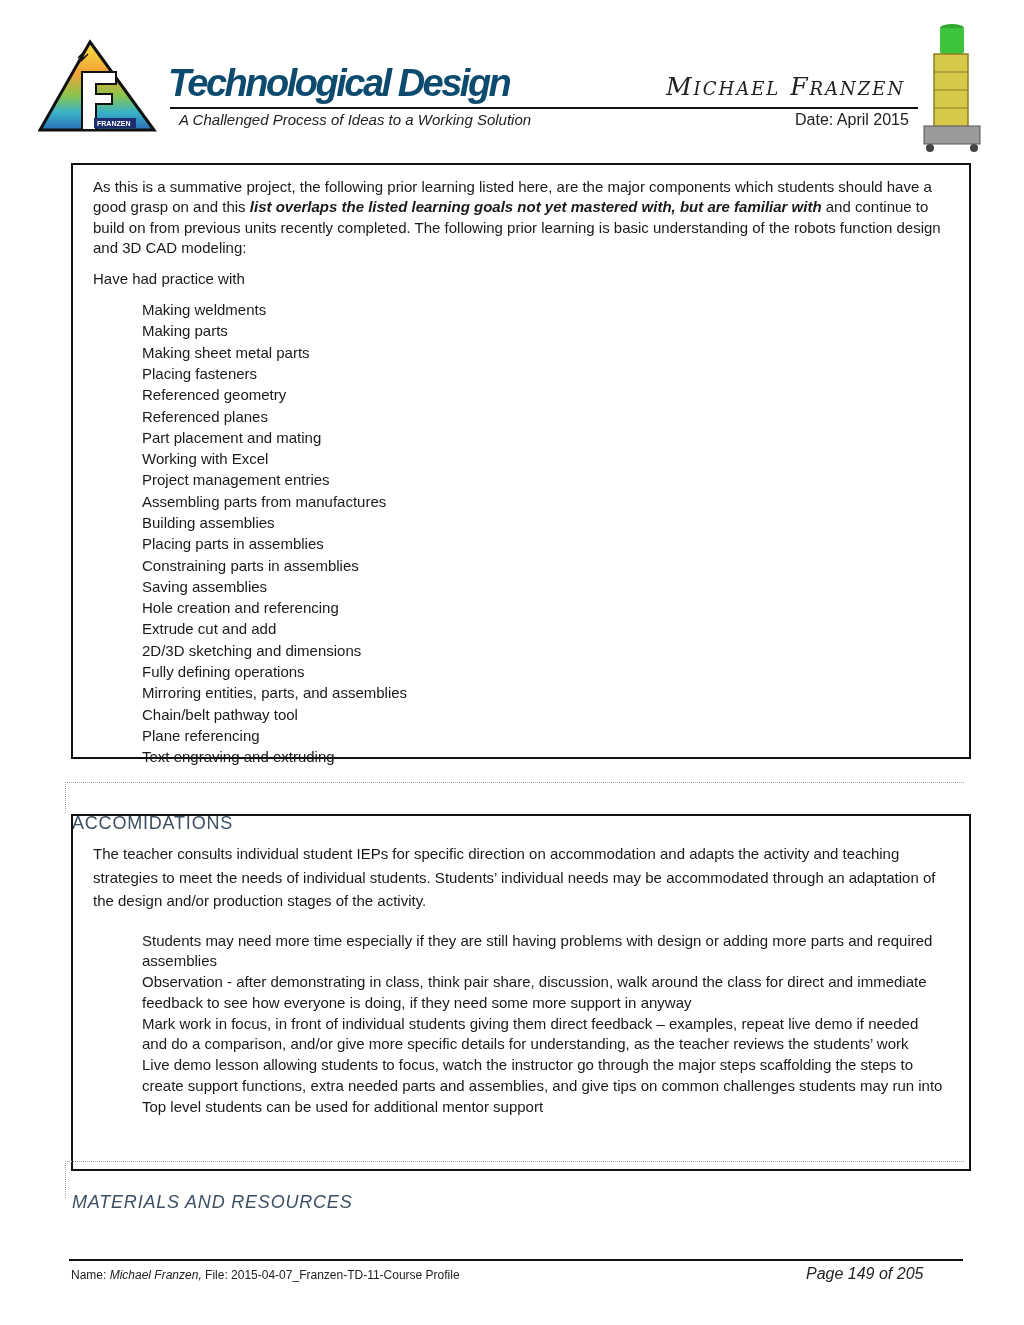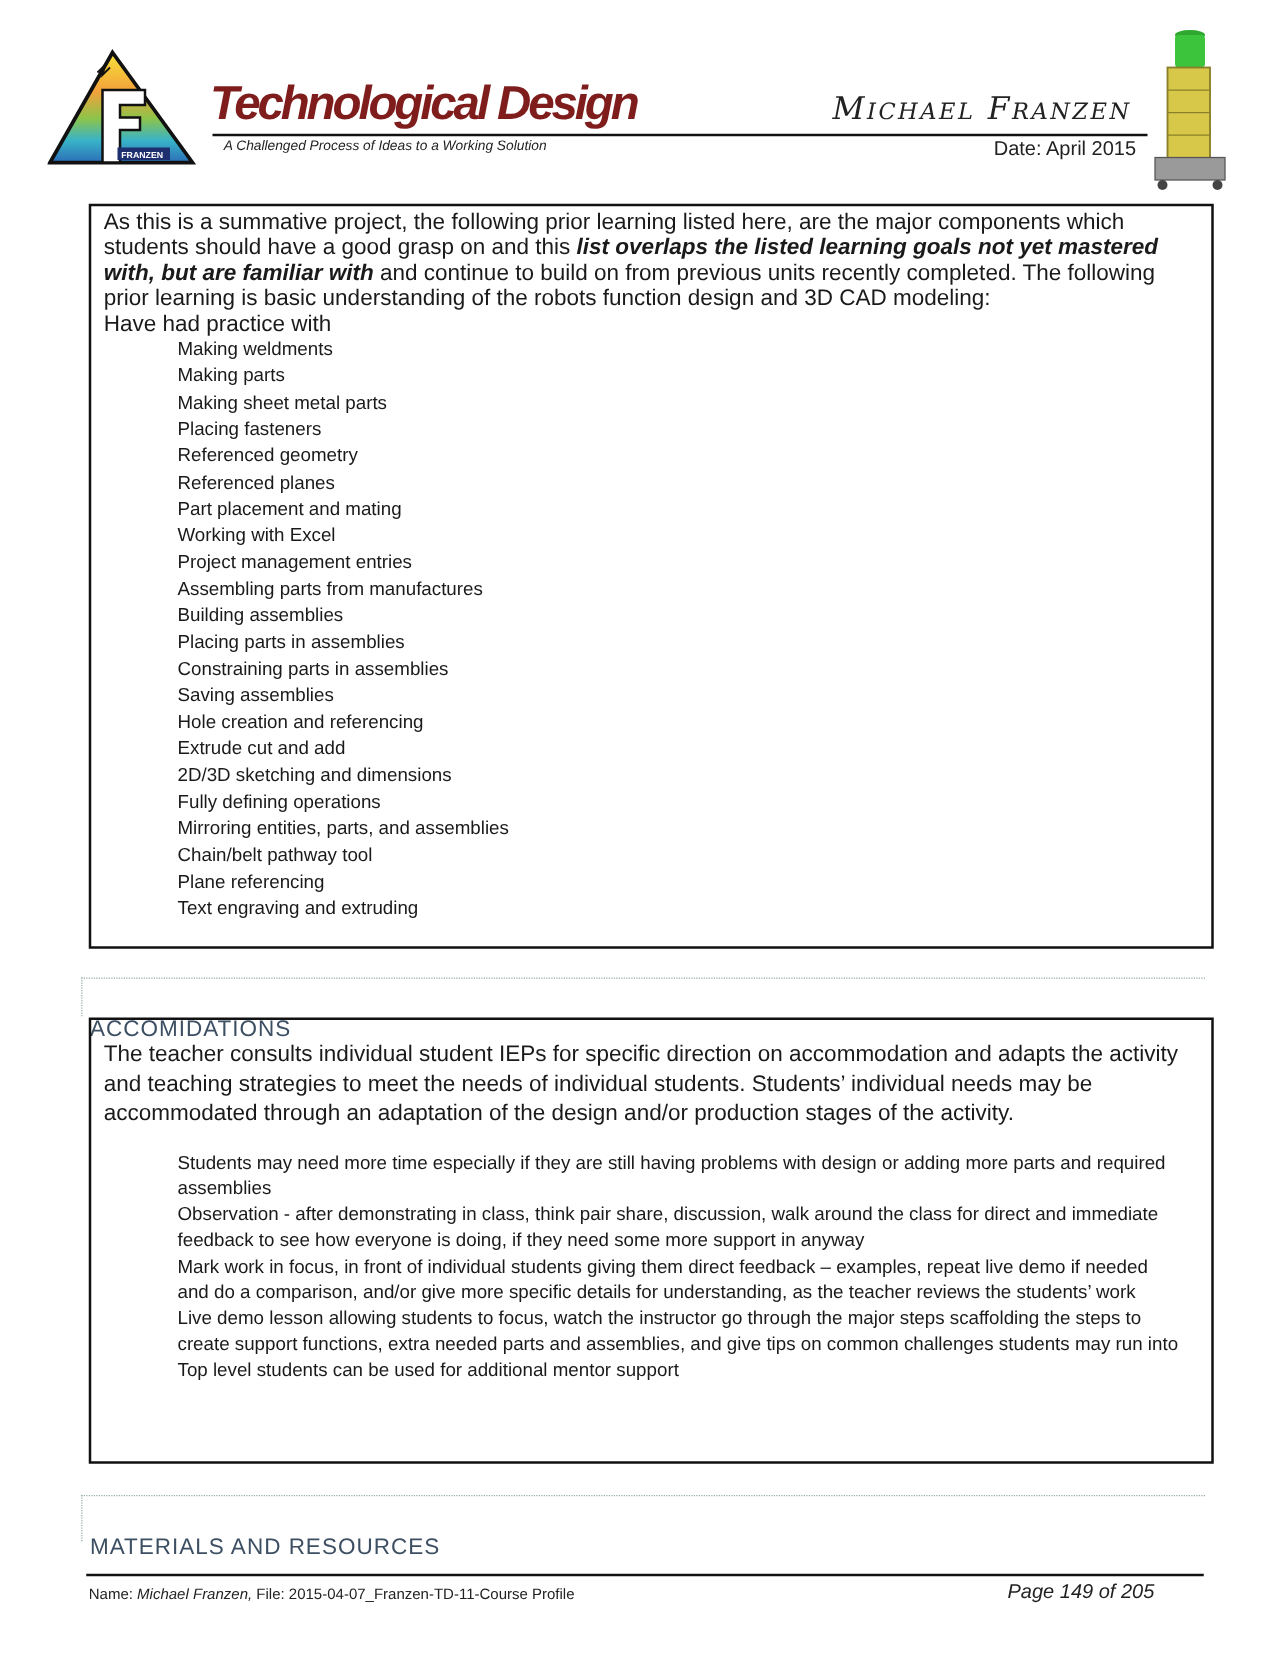--- a/index.html
+++ b/index.html
@@ -2,45 +2,45 @@
 <html><head>
   <meta charset="utf-8">
   <style>
     html, body { margin: 0; padding: 0; background: #ffffff; }
     body { width: 1024px; height: 1325px; position: relative; overflow: hidden;
            font-family: "Liberation Sans", sans-serif; color: #1a1a1a; }
 
     
     .logo { position: absolute; left: 38px; top: 38px; width: 120px; height: 98px; }
     .title { position: absolute; left: 168px; top: 62px; font-family: "Liberation Sans", sans-serif;
-             font-weight: bold; font-style: italic; font-size: 38px; letter-spacing: -2.5px; color: #7f1d1d; }
+             font-weight: bold; font-style: italic; font-size: 38px; letter-spacing: -2.5px; color: #0c4a6e; }
     .header-rule { position: absolute; left: 170px; top: 107px; width: 748px; height: 2px; background: #111; }
-    .subtitle { position: absolute; left: 179px; top: 111px; font-style: italic; font-size: 11px; color: #222; }
+    .subtitle { position: absolute; left: 179px; top: 111px; font-style: italic; font-size: 15px; color: #222; }
     .author { position: absolute; left: 666px; top: 72px; font-family: "DejaVu Serif", serif; font-style: italic;
               font-size: 25px; letter-spacing: 2px; color: #222; font-variant: small-caps; }
     .date { position: absolute; left: 795px; top: 111px; font-size: 16px; color: #222; }
     .robot { position: absolute; left: 920px; top: 20px; width: 64px; height: 134px; }
 
     
     .box { position: absolute; left: 71px; width: 900px; border: 2px solid #111; box-sizing: border-box; }
     .box1 { top: 163px; height: 596px; padding: 2px 10px; }
     .box2 { top: 814px; height: 357px; padding: 16px 10px; }
-    .p { font-size: 18px; line-height: 20.4px; margin: 0; }
+    .p { font-size: 15px; line-height: 20.4px; margin: 10px; }
     .p b { font-style: italic; }
     .list { list-style: none; margin: 0; padding: 0 0 0 59px; }
     .list li { font-size: 15px; line-height: 21.3px; }
     .box2 .p { line-height: 23.5px; }
     .list2 { list-style: none; margin: 18px 16px 0 0; padding: 0 0 0 59px; }
     .list2 li { font-size: 15px; line-height: 20.8px; }
 
     
     .section { position: absolute; left: 65px; width: 898px; border-top: 1px dotted #9aa; border-left: 1px dotted #9aa; }
     .section span { display: block; padding: 5px 0 0 6px; font-size: 18px; letter-spacing: 0.8px; color: #3d4f63; margin-top: 25px; }
     .sec1 { top: 782px; height: 30px; }
-    .sec2 { top: 1196px; height: 36px; }
+    .sec2 { top: 1161px; height: 36px; font-style: italic; }
 
     
     .footer-rule { position: absolute; left: 69px; top: 1259px; width: 894px; height: 2px; background: #111; }
     .footer-left { position: absolute; left: 71px; top: 1268px; font-size: 12px; color: #222; }
     .footer-left i { font-style: italic; }
     .footer-right { position: absolute; left: 794px; top: 1265px; font-style: italic; font-size: 16px; color: #222; margin-left: 12px; }
   </style>
 </head>
 <body>
 

